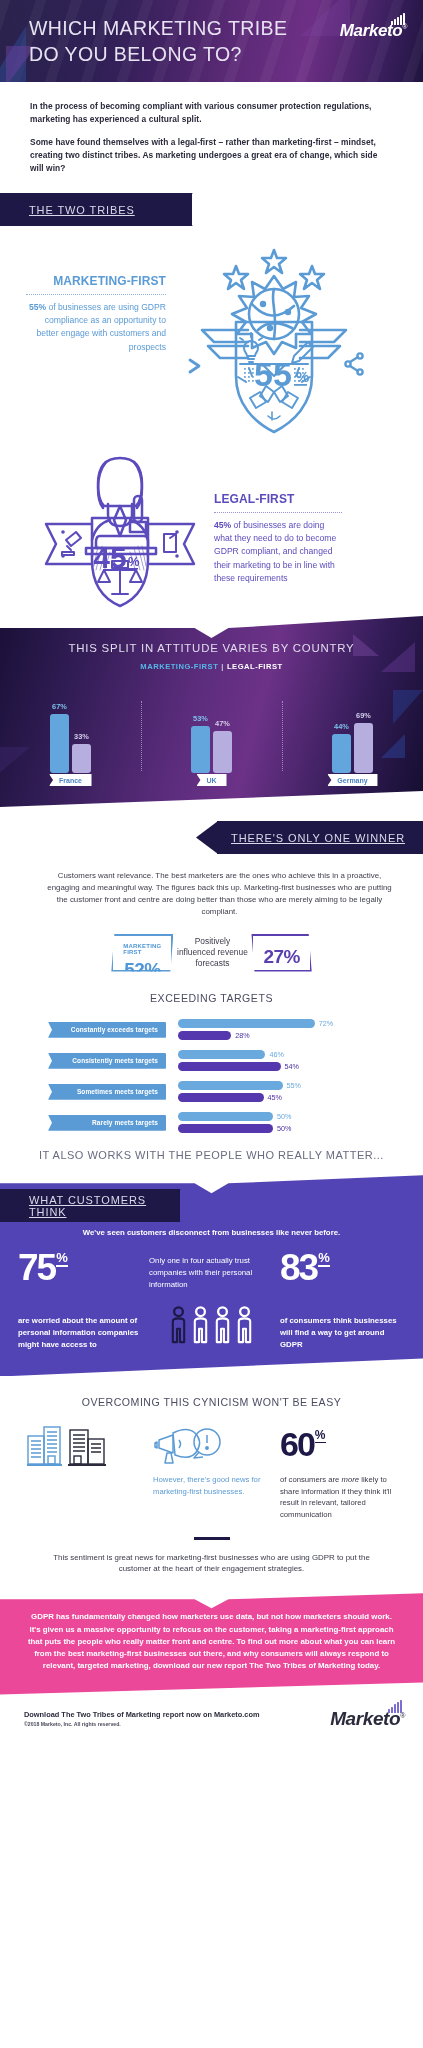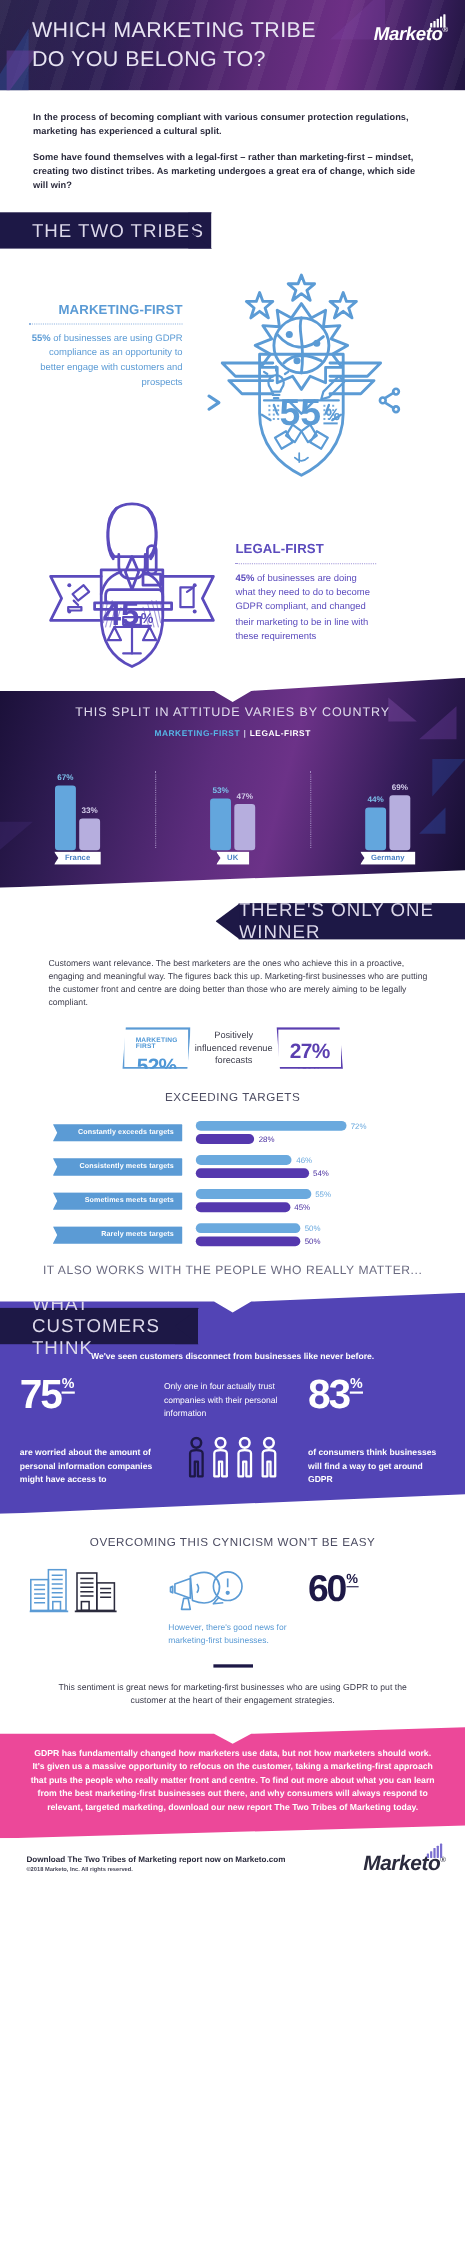--- a/index.html
+++ b/index.html
@@ -58,21 +58,21 @@
   .intro p {
     color: #2b2b3d; font-size: 8.4px; line-height: 1.55; font-weight: bold;
     letter-spacing: .05px;
   }
   .intro p + p { margin-top: 10px; }
 
   
   .ribbon {
     position: relative; background: #1d1846; height: 33px;
     display: flex; align-items: center; color: #dcd8ea;
-    font-size: 17px; font-weight: 300; letter-spacing: .9px;
+    font-size: 11px; font-weight: 300; letter-spacing: .9px; text-decoration: underline;
   }
   .ribbon.left { width: 192px; padding-left: 29px; }
   .ribbon.left::after {
     content:""; position:absolute; right:-1px; top:0; height:33px; width:22px;
     background:#1d1846;
     clip-path: polygon(0 0, 100% 0, 0 50%, 100% 100%, 0 100%);
   }
   .ribbon.right {
     width: 206px; margin-left: 217px; justify-content: flex-end; padding-right: 18px;
   }
@@ -146,21 +146,21 @@
   .flag {
     position:absolute; bottom:-13px; left:50%; transform:translateX(-50%);
     background:#fff; color:#4d83c4; font-size:7px; font-weight:bold;
     padding:2.5px 10px; white-space:nowrap;
     clip-path: polygon(0 0,100% 0,100% 100%,0 100%, 4px 50%);
   }
   .flag span { display:block; }
 
   
   .winner-copy {
-    padding: 16px 28px 0 44px; text-align:left;
+    padding: 16px 28px 0 44px; text-align:center;
     color:#40404f; font-size:7.9px; line-height:1.5;
   }
   .kpis { display:flex; align-items:center; justify-content:center; gap:2px; margin-top:16px; }
   .kpi {
     position:relative; display:flex; align-items:center; gap:3px;
     padding:7px 10px; height:38px;flex-direction:column;
   }
   .kpi.mkt { border:2px solid #5b9bd5; clip-path: polygon(5% 0,100% 0,95% 100%,0% 100%); }
   .kpi.leg { border:2px solid #5b3fb0; clip-path: polygon(0 0,95% 0,100% 100%,5% 100%); }
   .kpi .tag { font-size:6px; font-weight:bold; line-height:1.15; letter-spacing:.2px; }
@@ -708,20 +708,23 @@
     <div class="cyn-body blue">However, there's good news for marketing-first businesses.</div>
   </div>
 
   <div class="cyn">
     <div class="cyn-ico" style="align-items:center;">
       <div class="bignum dark">
         <span>60</span>
         <span class="pct"><span>%</span><span class="pctbar"></span></span>
       </div>
     </div>
+    <div class="cyn-body">
+      <span>of consumers are </span><em>more</em><span> likely to share information if they think it'll result in relevant, tailored communication</span>
+    </div>
   </div>
 </div>
 
 <div class="rule"></div>
 <div class="closing">This sentiment is great news for marketing-first businesses who are using GDPR to put the customer at the heart of their engagement strategies.</div>
 
 <div class="cta">
   <span>GDPR has fundamentally changed how marketers use data, but not how marketers should work. It's given us a massive opportunity to refocus on the customer, taking a marketing-first approach that puts the people who really matter front and centre. To find out more about what you can learn from the best marketing-first businesses out there, and why consumers will always respond to relevant, targeted marketing, download our new report </span><b>The Two Tribes of Marketing</b><span> today.</span>
 </div>
 

